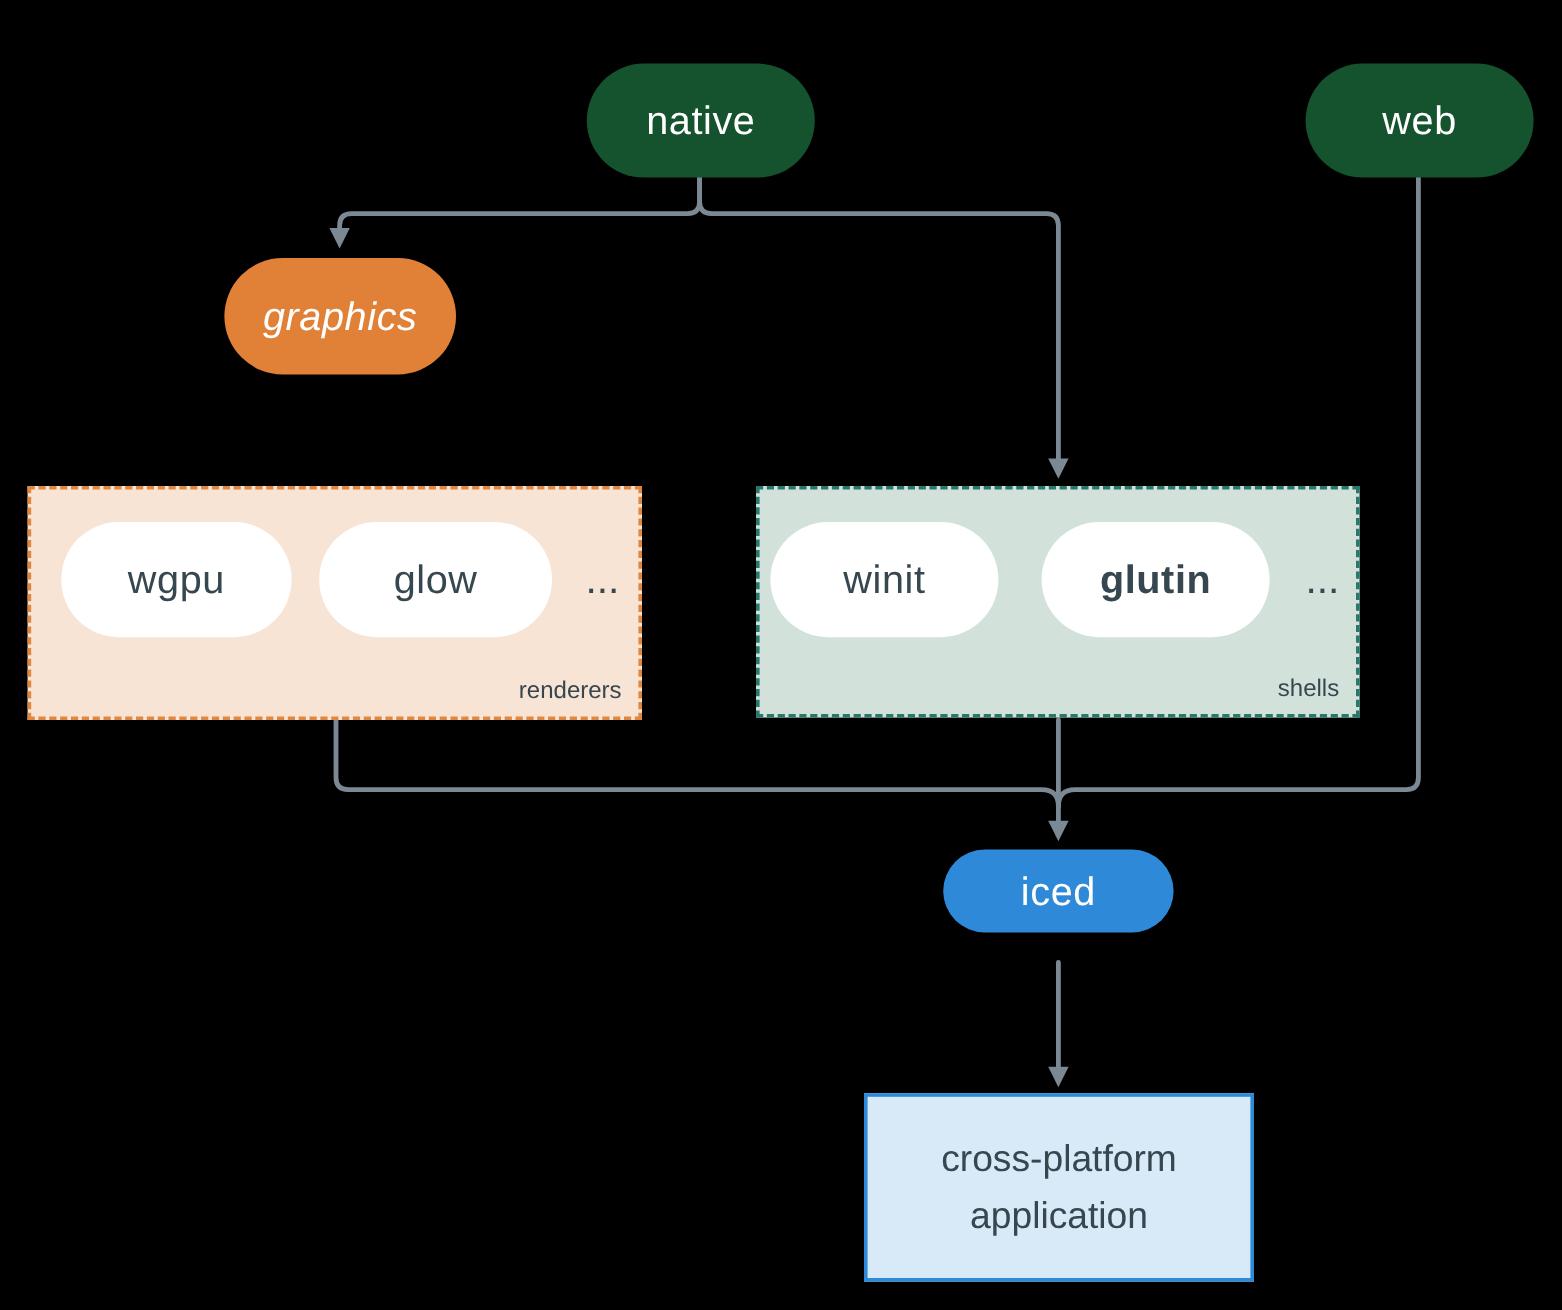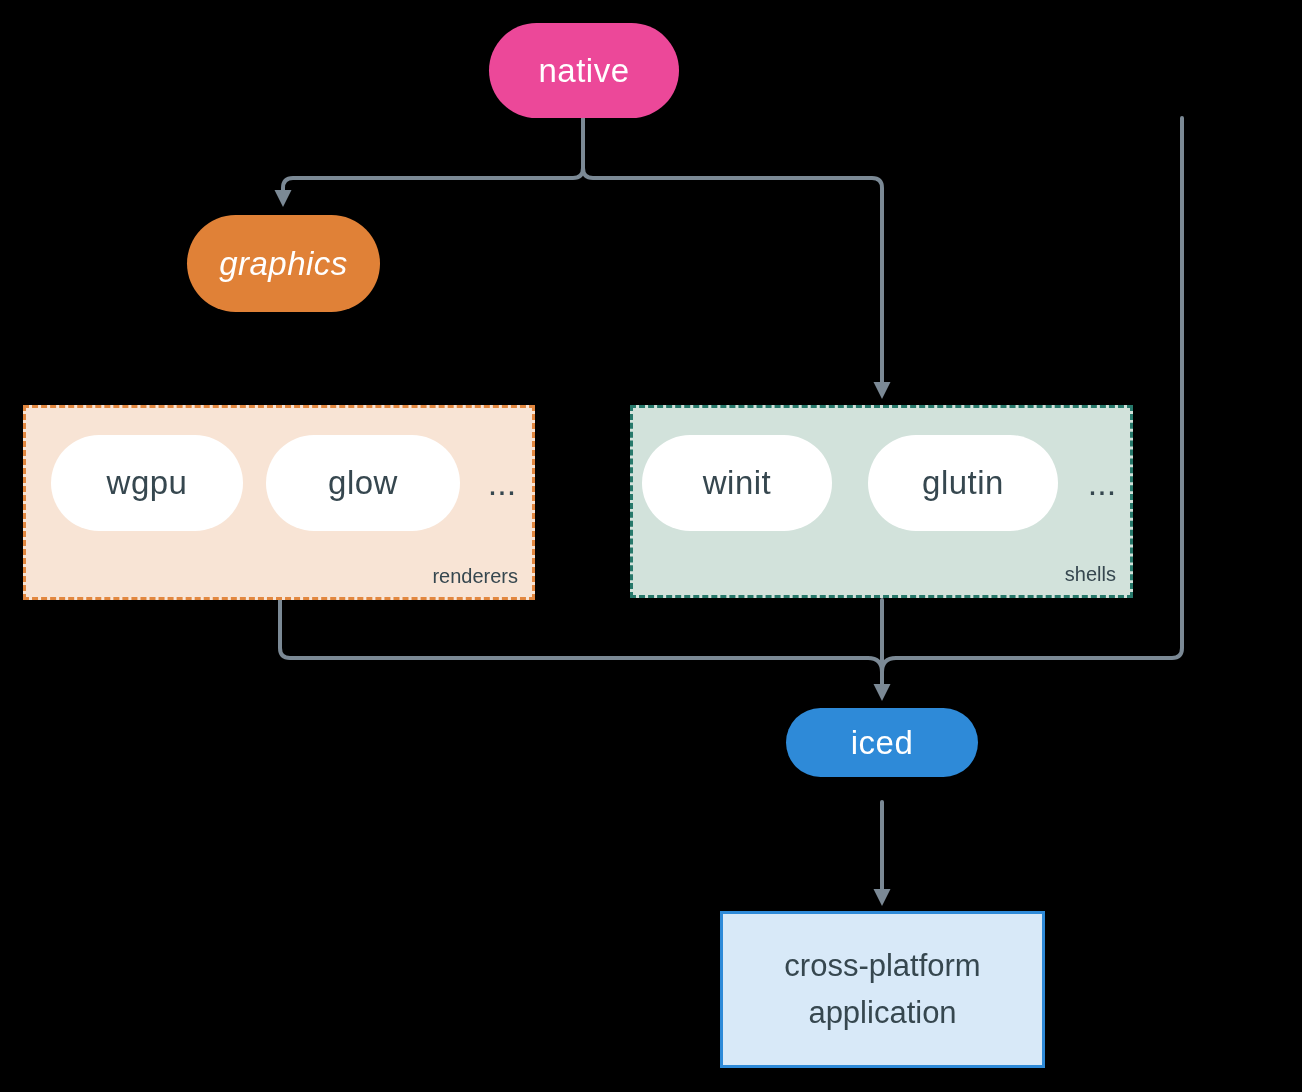--- a/index.html
+++ b/index.html
@@ -25,21 +25,21 @@
     position: absolute;
     display: flex;
     align-items: center;
     justify-content: center;
     border-radius: 60px;
     font-size: 33px;
     letter-spacing: 0.5px;
     color: #ffffff;
     box-sizing: border-box;
   }
-  .pill.purple { background: #ec4899; }
+  .pill.purple { background: #14532d; margin-top: 30px; }
   .pill.orange { background: #e08137; }
   .pill.blue   { background: #2e8ad8; }
   .pill.white  { background: #ffffff; color: #36474f; }
 
   .node-native   { left: 489px;  top: 23px;  width: 190px; height: 95px; }
   .node-web      { left: 1088px; top: 23px;  width: 190px; height: 95px; }
   .node-graphics { left: 187px;  top: 215px; width: 193px; height: 97px; font-style: italic; }
   .node-iced     { left: 786px;  top: 708px; width: 192px; height: 69px; }
 
   .group {
@@ -58,21 +58,21 @@
     background: #d2e2db;
     border: 3px dashed #27796b;
   }
   .group .inner-pill {
     border-radius: 50px;
     font-size: 33px;
   }
   .renderers-pill-1 { left: 25px;  top: 27px; width: 192px; height: 96px; }
   .renderers-pill-2 { left: 240px; top: 27px; width: 194px; height: 96px; }
   .shells-pill-1    { left: 9px;  top: 27px; width: 190px; height: 96px; }
-  .shells-pill-2    { left: 235px; top: 27px; width: 190px; height: 96px; }
+  .shells-pill-2    { left: 235px; top: 27px; width: 190px; height: 96px; font-weight: bold; }
   .ellipsis {
     position: absolute;
     top: 27px;
     height: 96px;
     width: 52px;
     display: flex;
     align-items: center;
     justify-content: center;
     font-size: 34px;
     color: #36474f;
@@ -122,20 +122,23 @@
       <polygon points="882,399 873.5,382 890.5,382"></polygon>
       <polygon points="882,701 873.5,684 890.5,684"></polygon>
       <polygon points="882,906 873.5,889 890.5,889"></polygon>
     </g>
   </svg>
 
   <div class="pill purple node-native">
     <span>native</span>
   </div>
 
+  <div class="pill purple node-web">
+    <span>web</span>
+  </div>
 
   <div class="pill orange node-graphics">
     <span>graphics</span>
   </div>
 
   <div class="group group-renderers">
     <div class="pill white inner-pill renderers-pill-1">
       <span>wgpu</span>
     </div>
     <div class="pill white inner-pill renderers-pill-2">

